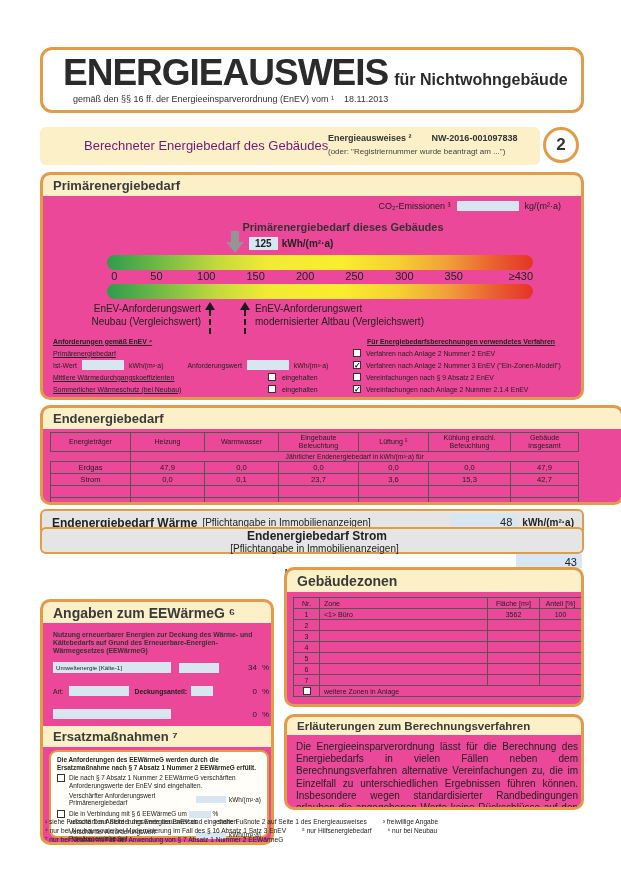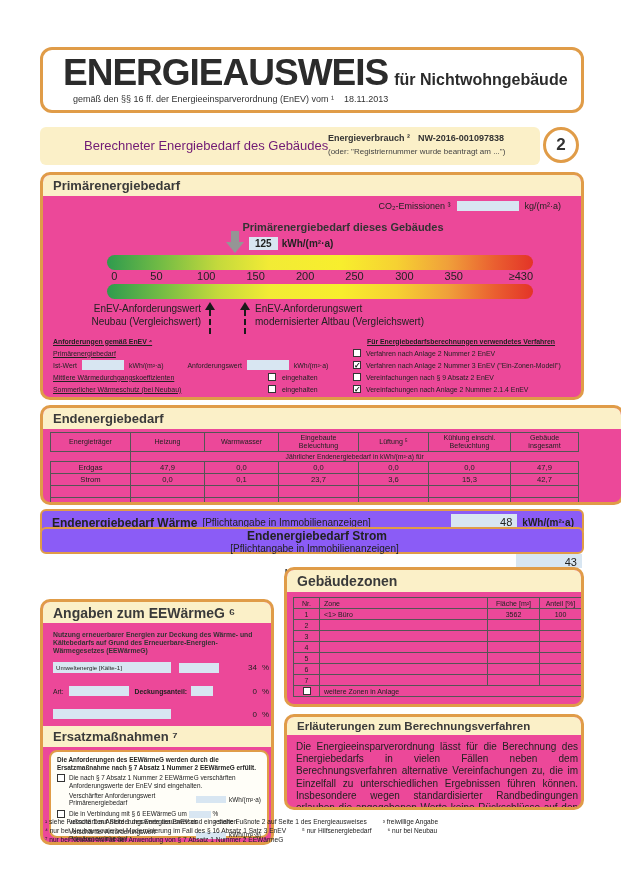--- a/index.html
+++ b/index.html
@@ -13,21 +13,21 @@
   #hdrbox { left:40px; top:47px; width:544px; height:66px; border-radius:12px; background:#fff; }
   #hdr-title { position:absolute; left:20px; top:2px; font-size:37px; font-weight:bold; letter-spacing:-1px; color:#2b2b2b; }
   #hdr-sub { font-size:16px; letter-spacing:0; margin-left:6px; }
   #hdr-law { position:absolute; left:22px; top:44px; font-size:9px; color:#333;margin-left:8px; }
   #hdr-law .date { margin-left:10px; }
 
   
   #calcband { position:absolute; left:40px; top:127px; width:500px; height:38px; background:#FBF0C8; border-radius:6px; }
   #calcband .title { position:absolute; left:12px; top:11px; font-size:13px; font-weight:normal; color:#701a75;margin-left:32px; }
   #calcband .reg { position:absolute; left:288px; top:6px; font-size:9px; font-weight:bold; color:#333; }
-  #calcband .reg .val { margin-left:8px; }
+  #calcband .reg .val { margin-left:20px; }
   #calcband .regnote { position:absolute; left:288px; top:20px; font-size:8px; color:#444; }
   #pagecircle { position:absolute; left:543px; top:127px; width:36px; height:36px; border:3px solid #E09C48; border-radius:50%; background:#fff; text-align:center; line-height:30px; font-size:17px; font-weight:bold; color:#333; }
 
   
   #primbox { left:40px; top:172px; width:544px; height:228px; }
   #primbox .band { font-size:13px; }
   .co2row { position:absolute; right:20px; top:26px; display:flex; align-items:center; gap:6px; font-size:9px; }
   .bluefield { background:#D8E6F2; display:inline-block; height:10px; vertical-align:middle; }
   .bldg-label { position:absolute; left:160px; top:46px; width:280px; text-align:center; font-size:11px; font-weight:bold; color:#333; }
   .ptr { position:absolute; left:183px; top:56px; width:18px; height:22px; }
@@ -64,21 +64,21 @@
   #endbox { left:40px; top:405px; width:584px; height:100px; }
   #endbox .band { font-size:13px; }
   #endtable { position:absolute; left:7px; top:24px; width:528px; border-collapse:collapse; table-layout:fixed; font-size:7.3px; color:#222; }
   #endtable td, #endtable th { border:1px solid #555; text-align:center; vertical-align:middle; padding:1px 2px; font-weight:normal; }
   #endtable .spanhdr td { border-left:none; border-right:none; border-top:none; font-size:6.8px; height:10px; }
   #endtable .spanhdr td:first-child { border-right:1px solid #555; }
   #endtable thead th { height:18px; font-size:7.1px; }
   #endtable tbody td { height:12px; font-size:7.6px; }
 
   
-  .ebar { position:absolute; left:40px; width:544px; height:27px; border:2px solid #E09C48; border-radius:6px; background:#8b5cf6; display:flex; align-items:center; }
+  .ebar { position:absolute; left:40px; width:544px; height:27px; border:2px solid #E09C48; border-radius:6px; background:#e5e5e5; display:flex; align-items:center; }
   #heatbar { top:509px; } #powerbar { top:527px;flex-direction:column; }
   .ebar .t { font-size:12px; font-weight:bold; margin-left:10px; color:#222; }
   .ebar .br { font-size:10px; margin-left:5px; color:#222; }
   .ebar .vf { margin-left:auto; background:#D8E6F2; width:66px; height:17px; text-align:right; font-size:11px; padding:2px 5px 0 1px; }
   .ebar .un { font-size:10px; font-weight:bold; margin:0 8px 0 5px; }
 
   
   #eewbox { left:40px; top:567px; width:234px; height:246px;margin-top:32px; }
   #eewbox .band { font-size:14px; padding:3px 10px 2px 10px; }
   .eew-intro { position:absolute; left:10px; top:29px; width:216px; font-size:6.8px; font-weight:bold; line-height:1.2; color:#333; }
@@ -121,21 +121,21 @@
       <span>ENERGIEAUSWEIS</span><span id="hdr-sub">für Nichtwohngebäude</span>
     </div>
     <div id="hdr-law">
       <span>gemäß den §§ 16 ff. der Energieeinsparverordnung (EnEV) vom ¹</span><span class="date">18.11.2013</span>
     </div>
   </div>
 
   <div id="calcband">
     <div class="title">Berechneter Energiebedarf des Gebäudes</div>
     <div class="reg">
-      <span>Energieverbrauch ²</span><span class="val">NW-2016-001097838</span>
+      <span>Energieausweises ²</span><span class="val">NW-2016-001097838</span>
     </div>
     <div class="regnote">(oder: "Registriernummer wurde beantragt am ...")</div>
   </div>
   <div id="pagecircle">2</div>
 
   <div class="obox" id="primbox">
     <div class="band">Primärenergiebedarf</div>
 
     <div class="co2row">
       <span>CO₂-Emissionen ³</span>

